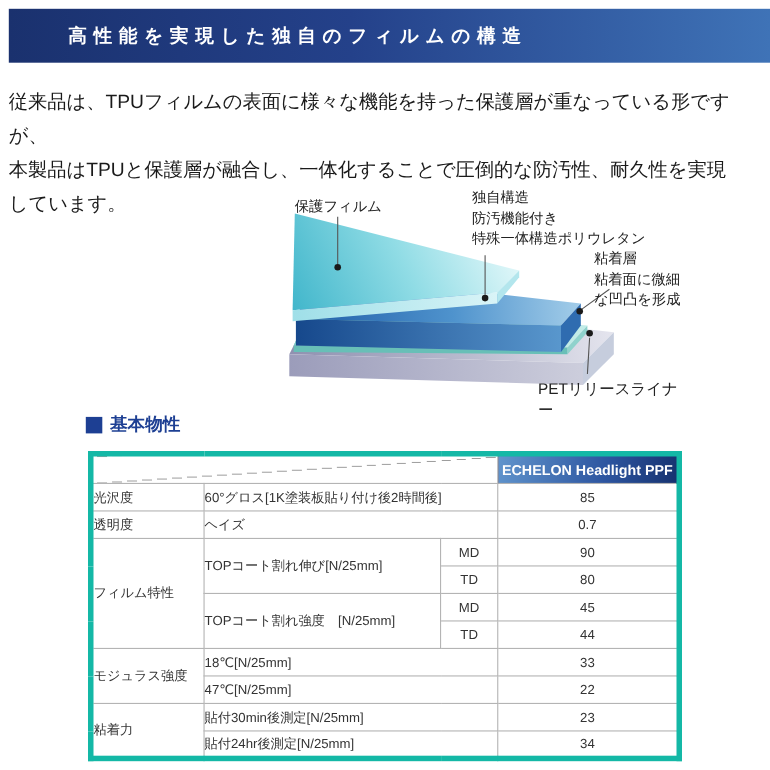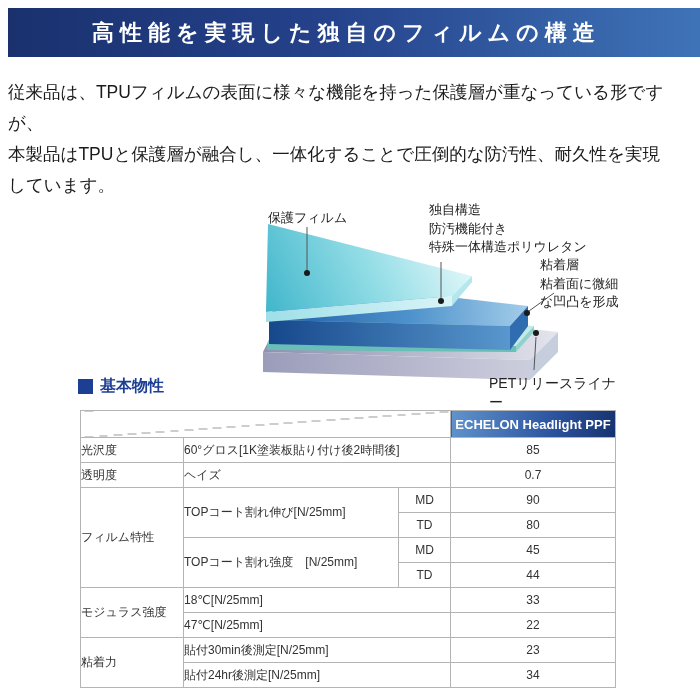--- a/index.html
+++ b/index.html
@@ -5,42 +5,42 @@
   * { margin:0; padding:0; box-sizing:border-box; }
   html,body { width:700px; height:700px; background:#ffffff;
     font-family:"Liberation Sans","DejaVu Sans",sans-serif; color:#222; }
   .page { position:relative; width:700px; height:700px; overflow:hidden; background:#fff; }
 
   
   .banner { position:absolute; left:8px; top:8px; width:692px; height:49px;
     background:linear-gradient(90deg,#1a316e 0%,#24418a 45%,#3f73b7 100%);
     display:flex; align-items:center; }
   .banner-title { color:#fff; font-family:"Liberation Serif","DejaVu Serif",serif;
-    font-weight:bold; font-size:22px; letter-spacing:6px; padding-left:84px; white-space:nowrap; }
+    font-weight:bold; font-size:17px; letter-spacing:6px; padding-left:54px; white-space:nowrap; }
 
   
   .intro { position:absolute; left:8px; top:77px; width:688px;
     font-size:17.5px; line-height:31px; color:#1a1a1a; white-space:pre-line; }
 
   
-  .diagram { position:absolute; left:0; top:170px; width:628px; height:205px;margin-top:30px; }
+  .diagram { position:absolute; left:0; top:170px; width:628px; height:205px; }
   .diagram svg { position:absolute; left:0; top:0; }
   .dlabel { position:absolute; font-size:13px; line-height:18.5px; color:#222; white-space:pre-line; }
   .dlabel.pet { font-size:14px; }
 
   
   .section-head { position:absolute; left:78px; top:376px; display:flex; align-items:center;
     color:#1d3f93; font-weight:bold; font-size:16px; }
   .section-head .sq { width:15px; height:15px; background:#1d3f93; display:inline-block; margin-right:7px; }
 
   
   .spec-table { position:absolute; left:80px; top:410px; border-collapse:collapse;
     table-layout:fixed; width:535px; font-size:12px; color:#333; }
   .spec-table td, .spec-table th { border:1px solid #b4b4b4; padding:0; vertical-align:middle; }
-  .spec-table { border:1px solid #14b8a6; }
+  .spec-table { border:5px solid #14b8a6; }
   .spec-table thead tr { height:27px; }
   .spec-table tbody tr { height:25px; }
   .col1 { width:103px; } .col2 { width:215px; } .col3 { width:52px; } .col4 { width:165px; }
   .cell-cat { padding-left:13px; text-align:left; }
   .cell-test { padding-left:10px; text-align:left; white-space:nowrap; }
   .cell-dir { text-align:center; }
   .cell-val { text-align:center; }
   .diag-cell { background:linear-gradient(to bottom right,
       transparent 0%, transparent 49.5%, #9a9a9a 49.5%, #9a9a9a 50.7%, transparent 50.7%); }
   .prod-cell { background:linear-gradient(100deg,#6094cc 0%,#2d55a0 60%,#16326f 100%);

